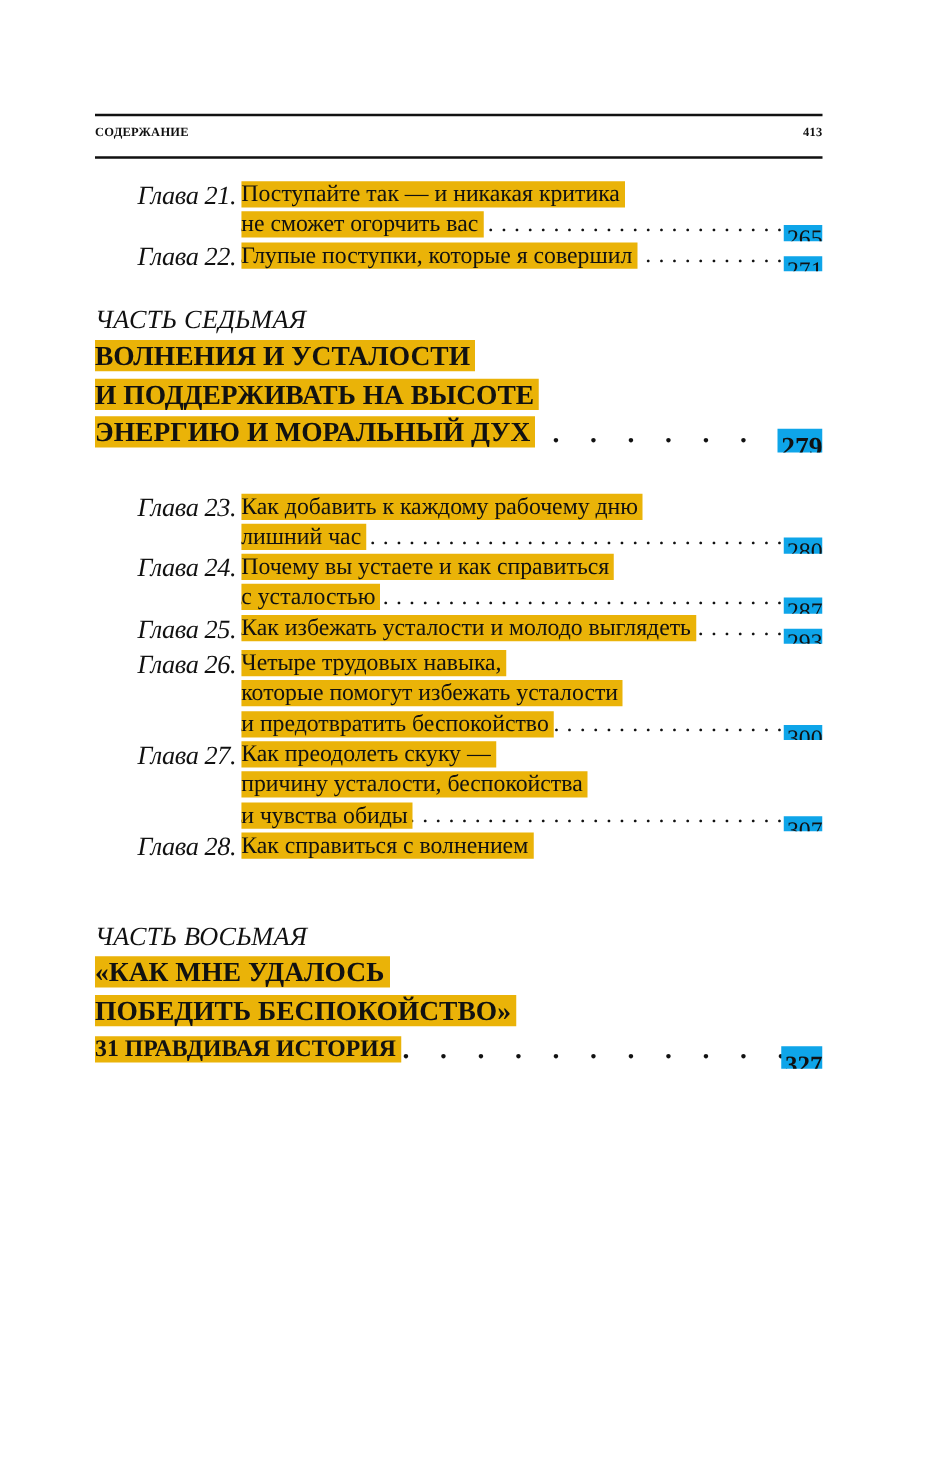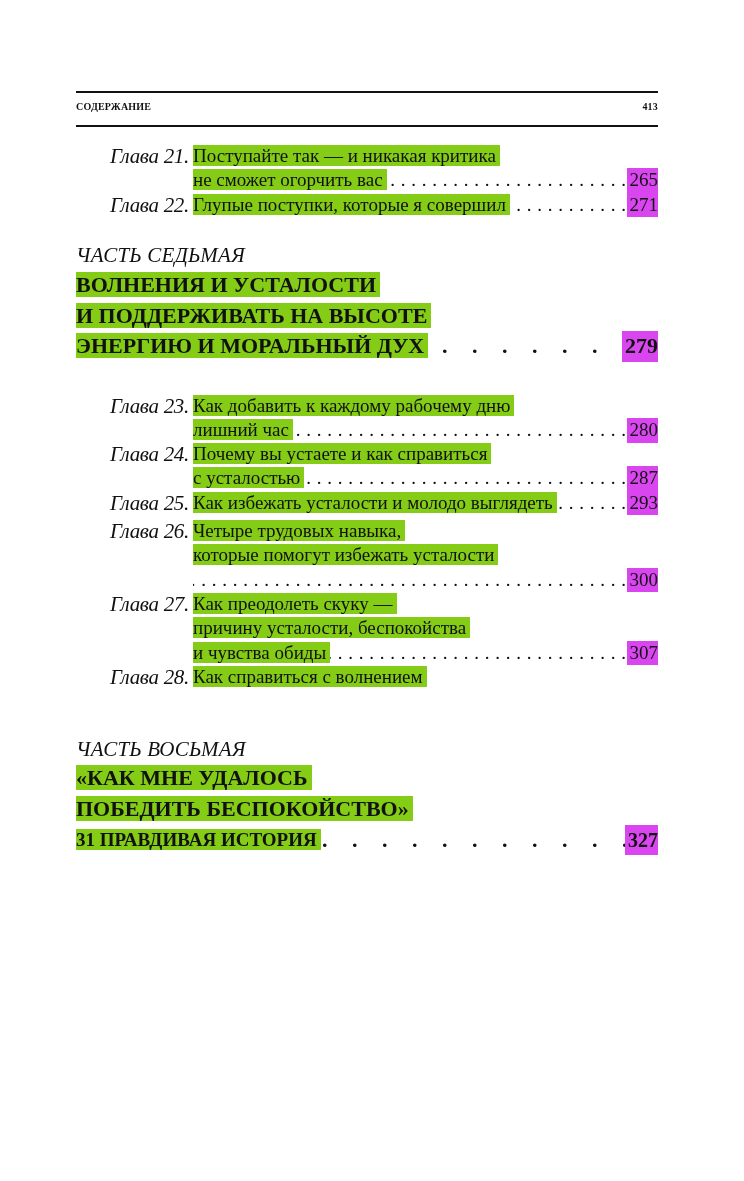--- a/index.html
+++ b/index.html
@@ -9,22 +9,22 @@
   .rule { position:absolute; left:0; width:582px; height:2px; background:#111; }
   .running { position:absolute; left:0; top:101px; width:582px; height:20px;
              font-size:10px; font-weight:bold; letter-spacing:0.2px; }
   .running .pg { position:absolute; right:0; top:0; }
   .running .ttl { position:absolute; left:0; top:0; }
 
   .entry { position:absolute; left:0; width:582px; font-size:19px; line-height:24.3px; }
   .entry .lbl { position:absolute; left:34px; top:0; font-style:italic; font-size:21px; letter-spacing:-0.3px; }
   .entry .txt { position:absolute; left:117px; right:0; top:0; }
   .line { position:relative; height:24.3px; white-space:nowrap; overflow:hidden; }
-  .line .t { background:#84cc16; position:relative; z-index:1; padding-right:4px; }
-  .line .p { position:absolute; right:0; top:0; background:#d946ef; z-index:1; padding-left:3px; }
+  .line .t { background:#eab308; position:relative; z-index:1; padding-right:4px; }
+  .line .p { position:absolute; right:0; top:12px; background:#0ea5e9; z-index:1; padding-left:3px; }
   .line.dots::before { content:". . . . . . . . . . . . . . . . . . . . . . . . . . . . . . . . . . . . . . . . . . . . . . . . . . . . . . . . . . . . . . . . . . . . . . . . . . . ";
        position:absolute; left:0; right:0; top:0; white-space:nowrap; overflow:hidden; letter-spacing:0.5px; text-align:right; direction:rtl; }
 
   .part-label { position:absolute; left:0; font-size:21px; line-height:30px; letter-spacing:0.2px;font-style:italic; }
   .part-title { position:absolute; left:0; width:582px; font-size:22px; font-weight:bold; line-height:30.5px; }
   .part-title .line { height:30.5px; }
   .part-title .line.dots::before { content:".    .    .    .    .    .    .    .    .    .    .    .    .    .    .    .    .    .    .    .    .    .    .    .    .    .    .    .    .    .    ."; white-space:pre; }
   .stories { position:absolute; left:0; width:582px; font-size:19px; font-weight:bold; line-height:30px; }
   .stories .line { height:30px; }
   .stories .p { font-size:20px; }
@@ -81,21 +81,21 @@
     <span class="lbl">Глава 25.</span>
     <div class="txt">
       <div class="line dots"><span class="t">Как избежать усталости и молодо выглядеть</span><span class="p">293</span></div>
     </div>
   </div>
   <div class="entry" style="top:519px;">
     <span class="lbl">Глава 26.</span>
     <div class="txt">
       <div class="line"><span class="t">Четыре трудовых навыка,</span></div>
       <div class="line"><span class="t">которые помогут избежать усталости</span></div>
-      <div class="line dots"><span class="p">300</span></div>
+      <div class="line dots"><span class="t">и предотвратить беспокойство</span><span class="p">300</span></div>
     </div>
   </div>
   <div class="entry" style="top:592px;">
     <span class="lbl">Глава 27.</span>
     <div class="txt">
       <div class="line"><span class="t">Как преодолеть скуку —</span></div>
       <div class="line"><span class="t">причину усталости, беспокойства</span></div>
       <div class="line dots"><span class="t">и чувства обиды</span><span class="p">307</span></div>
     </div>
   </div>

